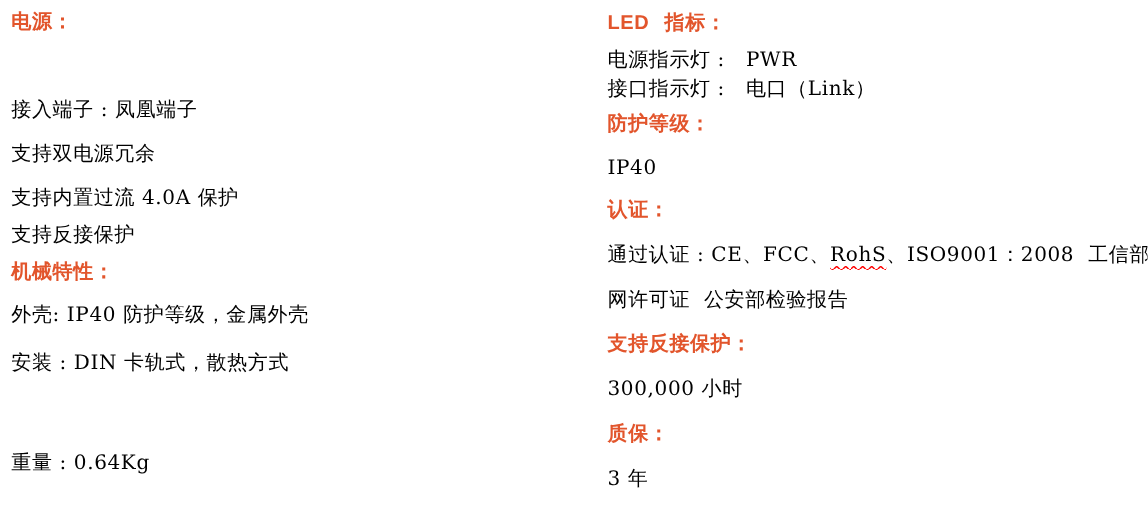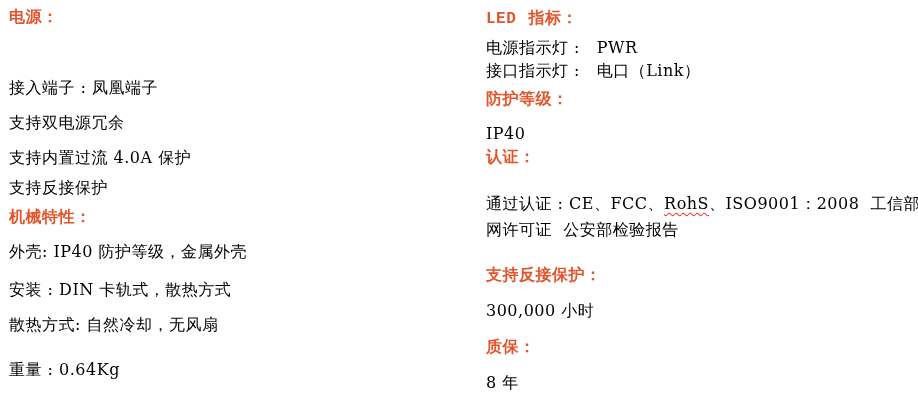--- a/index.html
+++ b/index.html
@@ -27,21 +27,21 @@
     position:absolute;
     left:0;
     white-space:pre;
     line-height:18px;
   }
   .heading{
     font-weight:bold;
     color:var(--heading-color);
   }
   .sans{
-    font-family:Liberation Mono, monospace;
+    font-family:Liberation Sans, sans-serif;
   }
   .misspelled{
     text-decoration:underline;
     text-decoration-style:wavy;
     text-decoration-color:var(--squiggle-color);
     text-decoration-thickness:1px;
     text-underline-offset:3px;
     margin-top:46px;
   }
 </style>
@@ -52,32 +52,31 @@
 
   <div class="col col-left">
     <div class="line heading" style="top:8px">电源：</div>
     <div class="line" style="top:79px">接入端子 : 凤凰端子</div>
     <div class="line" style="top:114px">支持双电源冗余</div>
     <div class="line" style="top:149px">支持内置过流 4.0A 保护</div>
     <div class="line" style="top:179px">支持反接保护</div>
     <div class="line heading" style="top:208px">机械特性：</div>
     <div class="line" style="top:243px">外壳: IP40 防护等级，金属外壳</div>
     <div class="line" style="top:281px">安装 : DIN 卡轨式，散热方式</div>
-    <div class="line" style="top:316px">散热方式: 自然冷却，无风扇</div>
     <div class="line" style="top:361px">重量 : 0.64Kg</div>
   </div>
 
   <div class="col col-right">
     <div class="line heading" style="top:9px"><span class="sans">LED</span><span>  指标：</span></div>
     <div class="line" style="top:39px">电源指示灯 :   PWR</div>
     <div class="line" style="top:62px">接口指示灯 :   电口（Link）</div>
     <div class="line heading" style="top:90px">防护等级：</div>
     <div class="line" style="top:125px">IP40</div>
-    <div class="line heading" style="top:148px">认证：</div>
+    <div class="line heading" style="top:159px">认证：</div>
     <div class="line" style="top:195px"><span>通过认证 : CE、FCC、</span><span class="misspelled">RohS</span><span>、ISO9001：2008  工信部入</span></div>
-    <div class="line" style="top:221px">网许可证  公安部检验报告</div>
+    <div class="line" style="top:231px">网许可证  公安部检验报告</div>
     <div class="line heading" style="top:266px">支持反接保护：</div>
     <div class="line" style="top:302px">300,000 小时</div>
     <div class="line heading" style="top:338px">质保：</div>
-    <div class="line" style="top:374px">8 年</div>
+    <div class="line" style="top:374px">3 年</div>
   </div>
 
 </div>
 
 </body></html>

